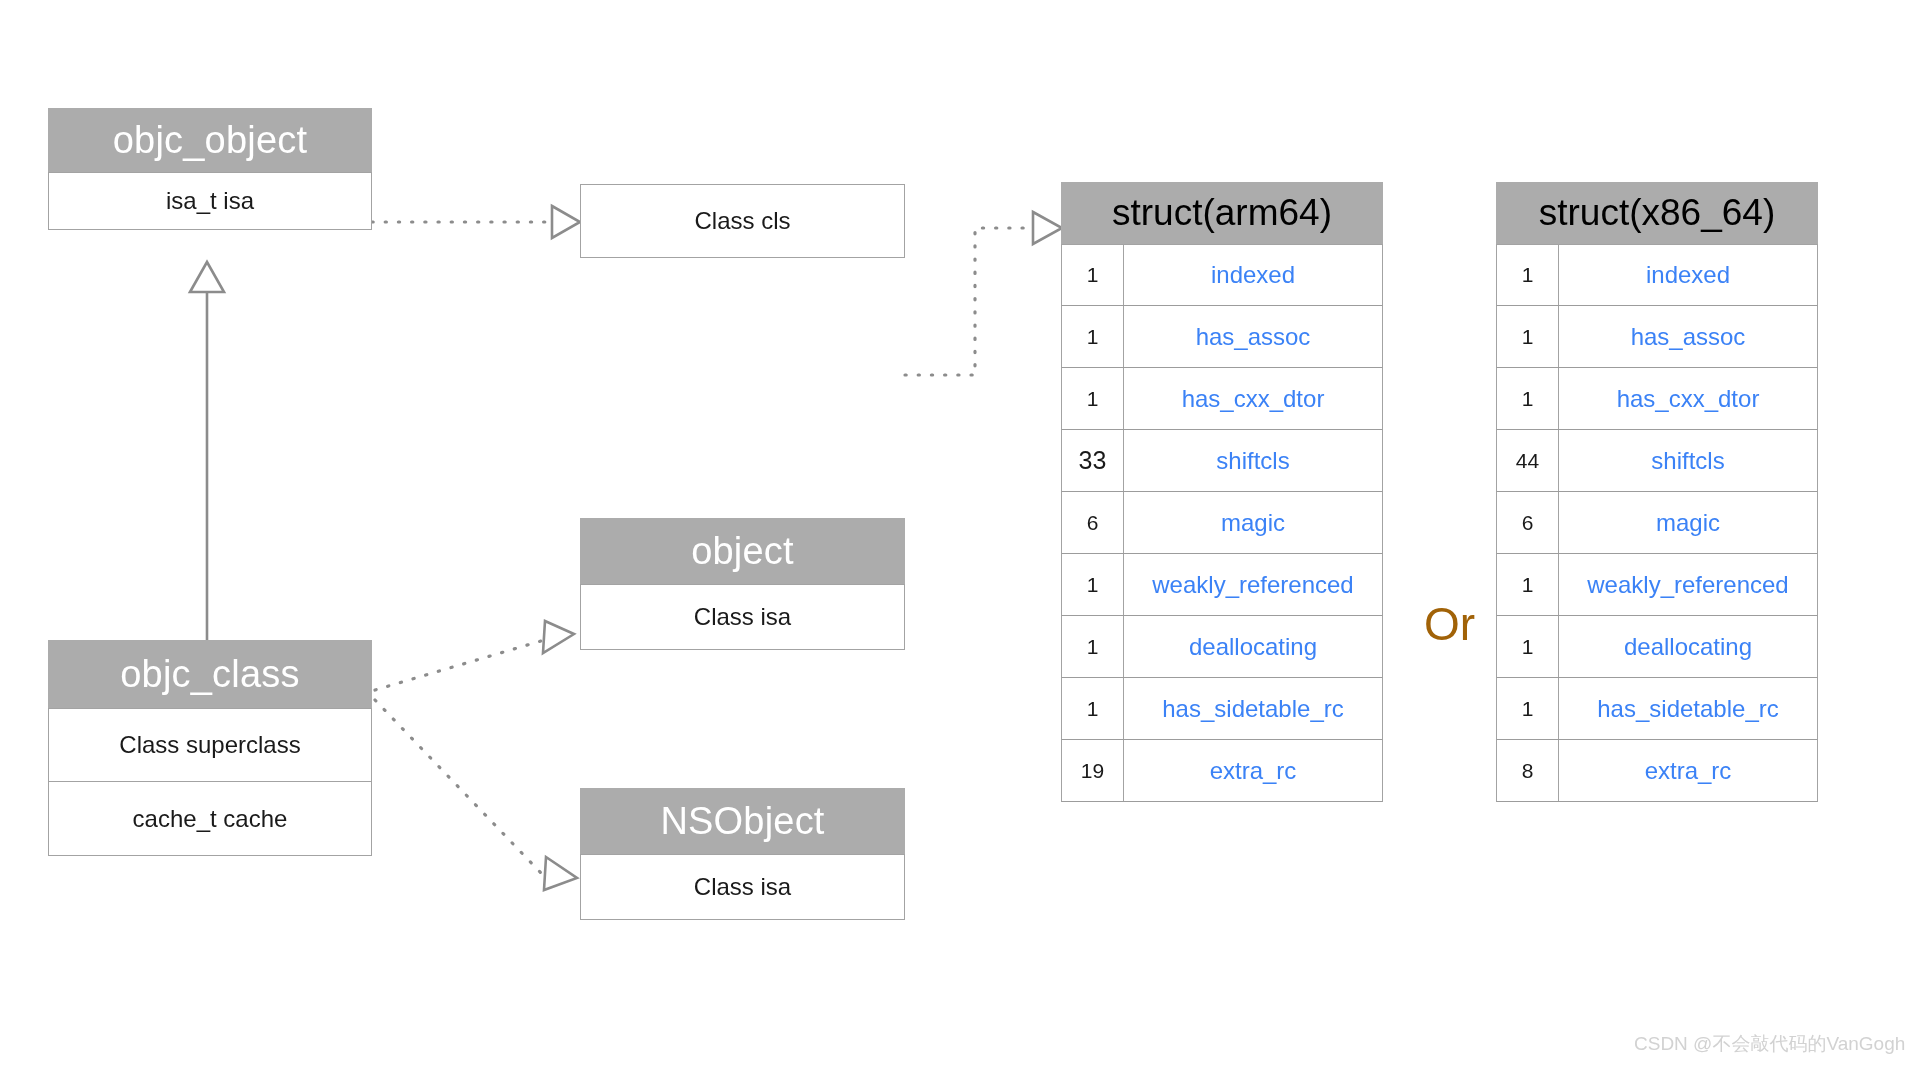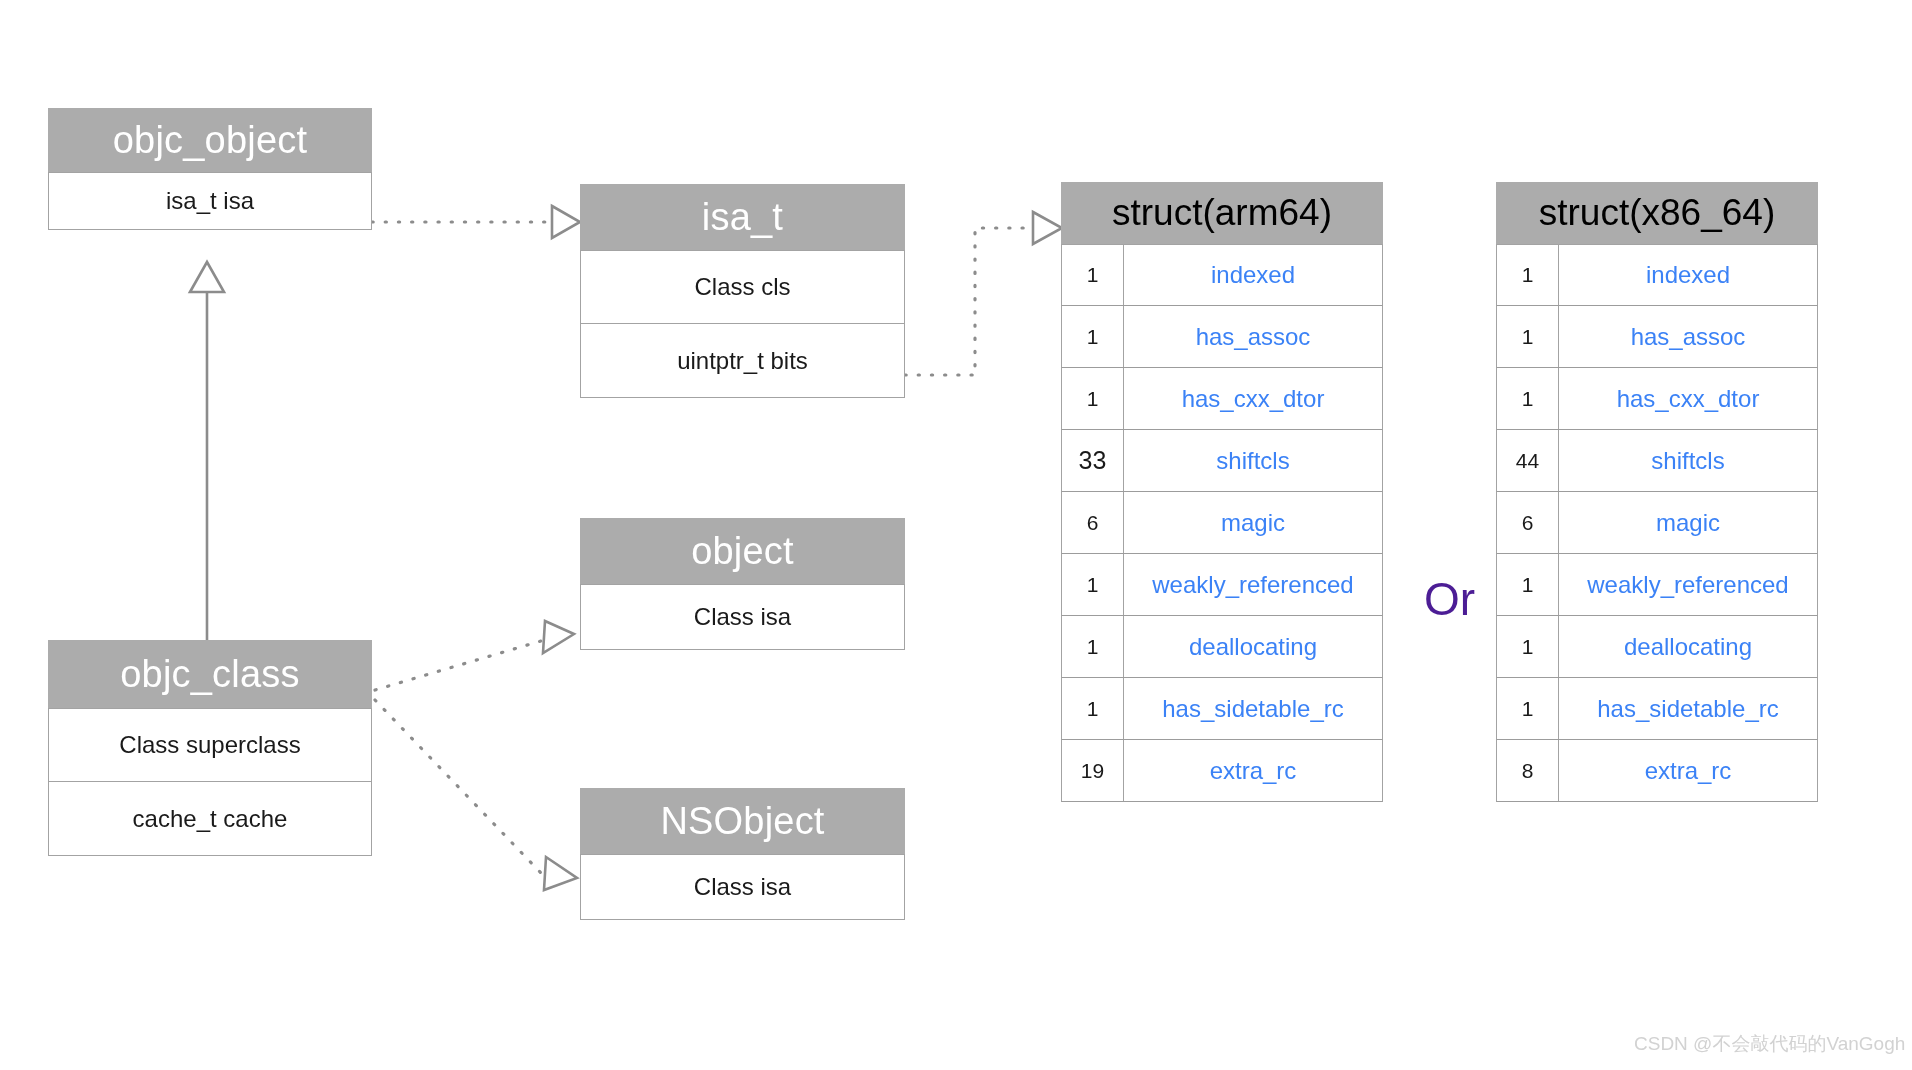--- a/index.html
+++ b/index.html
@@ -91,23 +91,24 @@
     display: flex;
     align-items: center;
     justify-content: center;
     color: #3b82f6;
     flex: 1 1 auto;
     white-space: nowrap;
   }
 
   .or-label {
     position: absolute;
-    color: #4c1d95;
+    color: #a16207;
     z-index: 4;
     white-space: nowrap;
+    margin-top: 25px;
   }
 
   .watermark {
     position: absolute;
     color: #d2d2d2;
     white-space: nowrap;
     z-index: 6;
     font-size: 19px;
   }
 
@@ -156,23 +157,21 @@
       <path d="M 546 857 L 577 878 L 544 890 Z" fill="#ffffff" stroke="#8c8c8c" stroke-width="2.6" stroke-linejoin="miter"></path>
     </g>
   </svg>
 
   <div class="uml-box" style="left:48px; top:108px; width:324px;">
     <div class="uml-header" style="height:64px; font-size:38px;">objc_object</div>
     <div class="uml-row first" style="height:58px; font-size:24px;">isa_t isa</div>
   </div>
 
   <div class="uml-box" style="left:580px; top:184px; width:325px;">
-    <div class="uml-header" style="height:66px; font-size:38px;">isa_t</div>
     <div class="uml-row first" style="height:74px; font-size:24px;">Class cls</div>
-    <div class="uml-row" style="height:74px; font-size:24px;">uintptr_t bits</div>
   </div>
 
   <div class="uml-box" style="left:580px; top:518px; width:325px;">
     <div class="uml-header" style="height:66px; font-size:38px;">object</div>
     <div class="uml-row first" style="height:66px; font-size:24px;">Class isa</div>
   </div>
 
   <div class="uml-box" style="left:580px; top:788px; width:325px;">
     <div class="uml-header" style="height:66px; font-size:38px;">NSObject</div>
     <div class="uml-row first" style="height:66px; font-size:24px;">Class isa</div>

